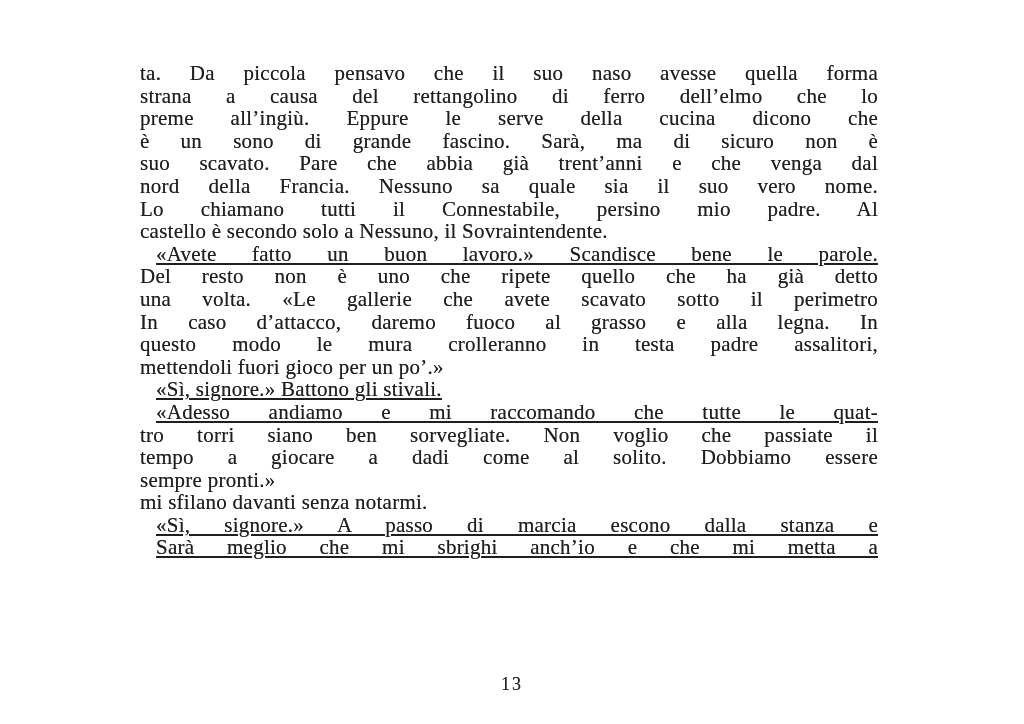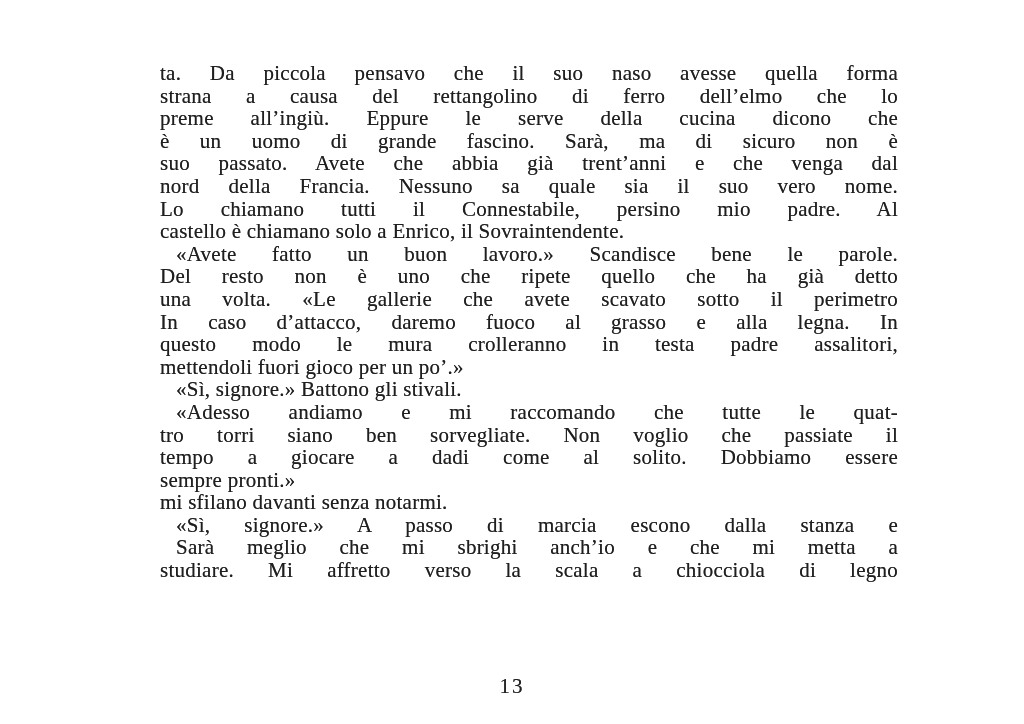--- a/index.html
+++ b/index.html
@@ -19,81 +19,80 @@
     position: absolute;
     inset: 0;
     background: #ffffff;
   }
   .textblock {
     position: absolute;
     left: 140px;
     top: 62px;
     width: 738px;
     color: #1f1f1f;
-    margin-left: 20px;
   }
   .ln {
     font-size: 21px;
     line-height: 22.6px;
     height: 22.6px;
     letter-spacing: 0.25px;
     text-align: justify;
     text-align-last: justify;
     white-space: nowrap;
     text-shadow: 0 0 0.6px rgba(25,25,25,0.65);
   }
   
   .ln.end {
     text-align: left;
     text-align-last: left;
   }
   
   .ln.ind {
     text-indent: 16px;
+    text-decoration: underline;
   }
   .page-number {
     position: absolute;
     top: 674px;
     left: 0;
     width: 1024px;
     text-align: center;
-    font-size: 21px;
+    font-size: 18px;
     letter-spacing: 2px;
     color: #222222;
     text-shadow: 0 0 0.6px rgba(25,25,25,0.6);
   }
 </style>
 </head>
 <body>
 
 <div class="stage">
   <div class="book-page">
 
     <div class="textblock">
       <div class="ln">ta. Da piccola pensavo che il suo naso avesse quella forma</div>
       <div class="ln">strana a causa del rettangolino di ferro dell’elmo che lo</div>
       <div class="ln">preme all’ingiù. Eppure le serve della cucina dicono che</div>
-      <div class="ln">è un uomo di grande fascino. Sarà, ma di sicuro non è</div>
-      <div class="ln">suo passato. Avete che abbia già trent’anni e che venga dal</div>
+      <div class="ln">è un sono di grande fascino. Sarà, ma di sicuro non è</div>
+      <div class="ln">suo scavato. Pare che abbia già trent’anni e che venga dal</div>
       <div class="ln">nord della Francia. Nessuno sa quale sia il suo vero nome.</div>
       <div class="ln">Lo chiamano tutti il Connestabile, persino mio padre. Al</div>
-      <div class="ln end">castello è chiamano solo a Enrico, il Sovraintendente.</div>
+      <div class="ln end">castello è secondo solo a Nessuno, il Sovraintendente.</div>
       <div class="ln ind">«Avete fatto un buon lavoro.» Scandisce bene le parole.</div>
       <div class="ln">Del resto non è uno che ripete quello che ha già detto</div>
       <div class="ln">una volta. «Le gallerie che avete scavato sotto il perimetro</div>
       <div class="ln">In caso d’attacco, daremo fuoco al grasso e alla legna. In</div>
       <div class="ln">questo modo le mura crolleranno in testa padre assalitori,</div>
       <div class="ln end">mettendoli fuori gioco per un po’.»</div>
       <div class="ln ind end">«Sì, signore.» Battono gli stivali.</div>
       <div class="ln ind">«Adesso andiamo e mi raccomando che tutte le quat-</div>
       <div class="ln">tro torri siano ben sorvegliate. Non voglio che passiate il</div>
       <div class="ln">tempo a giocare a dadi come al solito. Dobbiamo essere</div>
       <div class="ln end">sempre pronti.»</div>
       <div class="ln end">mi sfilano davanti senza notarmi.</div>
       <div class="ln ind">«Sì, signore.» A passo di marcia escono dalla stanza e</div>
       <div class="ln ind">Sarà meglio che mi sbrighi anch’io e che mi metta a</div>
-      <div class="ln">studiare. Mi affretto verso la scala a chiocciola di legno</div>
     </div>
 
     <div class="page-number">13</div>
 
   </div>
 </div>
 
 </body></html>

